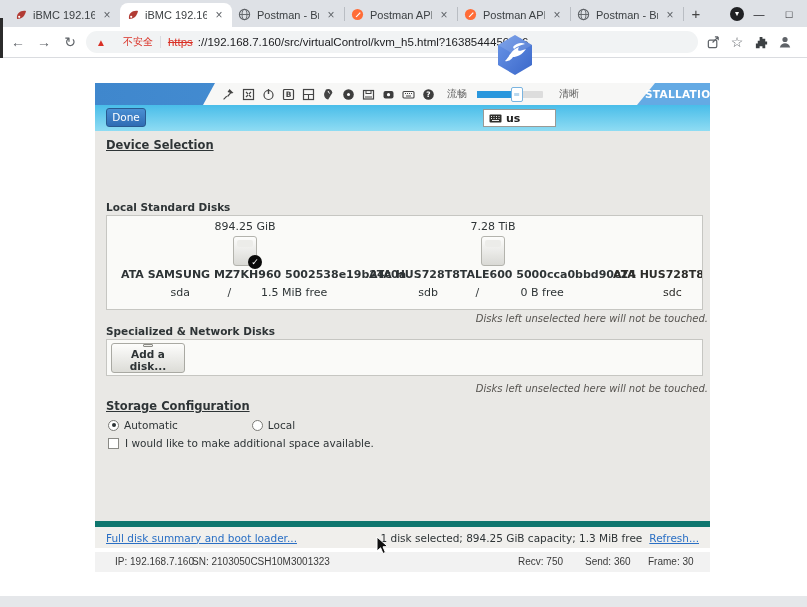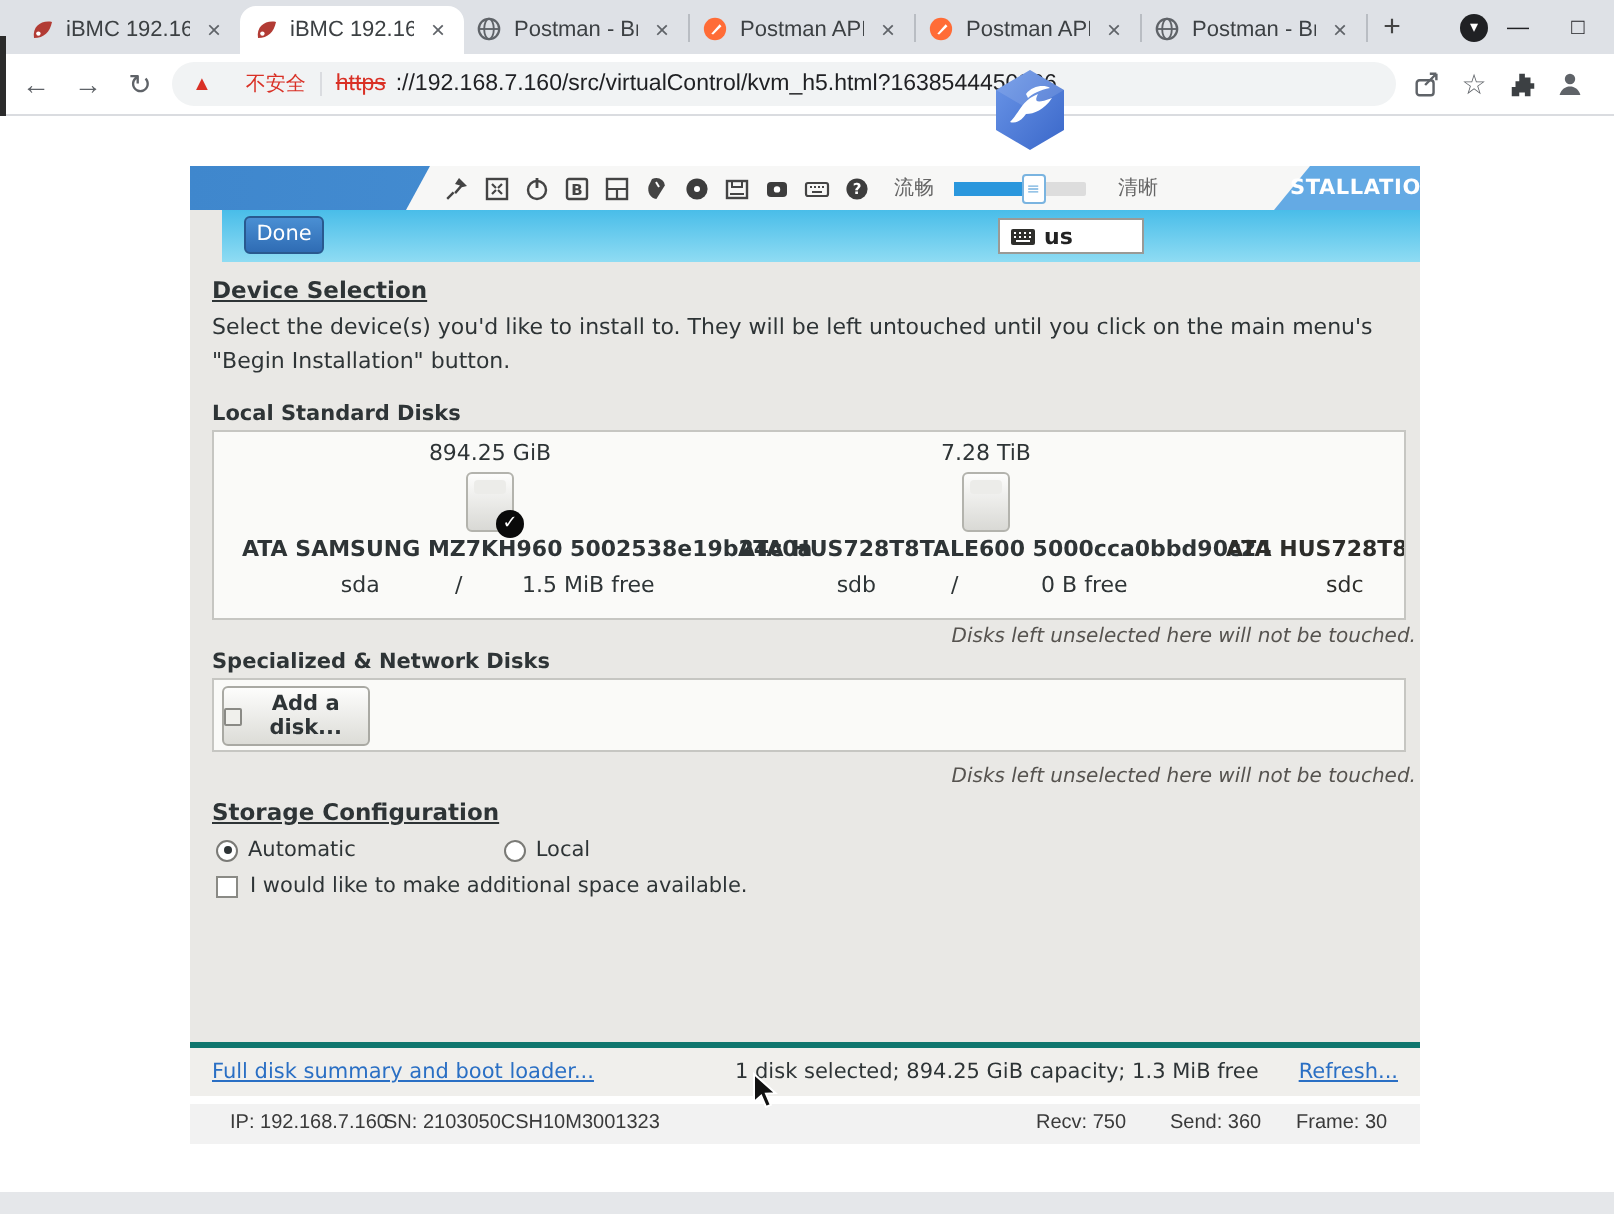--- a/index.html
+++ b/index.html
@@ -64,21 +64,21 @@
     background:#f7f7f6; clip-path:polygon(12px 0, 100% 0, calc(100% - 18px) 100%, 0 100%);
     display:flex; align-items:center; padding-left:18px; gap:6px;
   }
   .tb-icon { width:14px; height:14px; display:inline-flex; align-items:center; justify-content:center; }
   .slider-label { font-size:10px; color:#666; margin-left:6px; white-space:nowrap; }
   .quality-slider { position:relative; width:66px; height:7px; background:#ddd; border-radius:1px; margin:0 4px; }
   .slider-fill { position:absolute; left:0; top:0; height:7px; width:60%; background:#2a97dd; }
   .slider-handle { position:absolute; left:calc(60% - 6px); top:-4px; width:12px; height:15px;
     background:#fff; border:1px solid #7ab4e0; border-radius:2px; font-size:8px; color:#7ab4e0;
     display:flex; align-items:center; justify-content:center; }
-  .inst-subbar { position:relative; height:26px; background:linear-gradient(180deg,#49bde9,#8fdcf3);margin-left:16px; }
+  .inst-subbar { position:relative; height:26px; background:linear-gradient(180deg,#49bde9,#8fdcf3); }
   .done-btn {
     position:absolute; left:11px; top:3px; width:40px; height:19px;
     background:linear-gradient(180deg,#4a8fd3,#2f6cb4); border:1px solid #29598f; border-radius:3px;
     color:#fff; font-size:10.5px; font-family:"DejaVu Sans", sans-serif; text-align:center; line-height:17px;
   }
   .kbd-indicator {
     position:absolute; left:388px; top:4px; width:73px; height:18px; background:#fff;
     border:1px solid #9a9a96; display:flex; align-items:center; gap:4px; padding:0 5px;
     font-size:11px; font-weight:bold; color:#222;
   }
@@ -101,34 +101,34 @@
   .disk-devrow { position:absolute; top:70px; left:20px; right:20px; display:flex; font-size:11px; color:#2e3436;justify-content:center; }
   .disk-devrow span:nth-child(1){ flex:1; text-align:center; }
   .disk-devrow span:nth-child(2){ width:20px; text-align:center; }
   .disk-devrow span:nth-child(3){ flex:1.4; text-align:center; }
   .note { position:absolute; right:2px; font-size:10px; font-style:italic; color:#56534f; }
   .adddisk-panel { position:absolute; left:11px; top:208px; width:597px; height:37px;
     background:#fafaf8; border:1px solid #c6c6c2; }
   .add-disk-btn { position:absolute; left:4px; top:3px; width:74px; height:30px;
     background:linear-gradient(180deg,#fdfdfc,#dcdcd7); border:1px solid #a9a9a3; border-radius:3px;
     font-family:"DejaVu Sans", sans-serif; font-size:10.5px; font-weight:bold; color:#2e3436;
-    display:flex; flex-direction:row; align-items:center; justify-content:center; gap:1px; }
+    display:flex; flex-direction:column; align-items:center; justify-content:center; gap:1px; }
   .mini-disk { width:10px; height:9px; border:1px solid #8a8a85; border-radius:1px; background:#f0f0ec; }
   .radio-row { position:absolute; left:13px; top:288px; display:flex; align-items:center; font-size:10.5px; color:#2e3436; }
   .radio { width:11px; height:11px; border:1px solid #7a7a76; border-radius:50%; background:#fff;
     margin-right:5px; position:relative; }
   .radio.checked::after { content:""; position:absolute; left:2.5px; top:2.5px; width:4px; height:4px;
     border-radius:50%; background:#2e3436; }
   .radio-custom { margin-left:74px; }
   .checkbox-row { position:absolute; left:13px; top:306px; display:flex; align-items:center; font-size:10.5px; color:#2e3436; }
   .checkbox { width:11px; height:11px; border:1px solid #8a8a85; background:#fff; margin-right:6px; }
   .inst-footer { position:absolute; left:0; bottom:0; width:615px; height:27px;
-    border-top:3px solid #0f766e; background:#f0efec; display:flex; align-items:center; padding:0 11px 0 11px; }
+    border-top:6px solid #0f766e; background:#f0efec; display:flex; align-items:center; padding:0 11px 0 11px; }
   .link { color:#2a6fc4; text-decoration:underline; font-size:10.5px; }
-  .footer-right { margin-left:auto; display:flex; align-items:center; gap:20px; font-size:10.5px; color:#2e3436; }
+  .footer-right { margin-left:auto; display:flex; align-items:center; gap:7px; font-size:10.5px; color:#2e3436; }
   .kvm-statusbar { position:absolute; left:95px; top:552px; width:615px; height:20px; background:#f2f2f2; }
   .kvm-statusbar span { position:absolute; top:4px; font-size:10px; color:#3a3a3a; white-space:nowrap; }
   .sb-ip { left:20px; } .sb-sn { left:97px; } .sb-recv { left:423px; } .sb-send { left:490px; } .sb-frame { left:553px; }
   .bottom-strip { position:absolute; left:0; top:596px; width:807px; height:11px; background:#e5e7ea; }
   .cursor { position:absolute; left:376px; top:536px; z-index:70; }
 </style>
 </head>
 <body>
 
 <div class="left-mark"></div>
@@ -342,21 +342,20 @@
       <svg width="13" height="9" viewBox="0 0 13 9">
           <rect x="0.5" y="0.5" width="12" height="8" rx="1" fill="#2f2f2c"></rect>
           <path d="M2 2.5h1M4.5 2.5h1M7 2.5h1M9.5 2.5h1M2 4.5h1M4.5 4.5h1M7 4.5h1M9.5 4.5h1M3 6.5h7" stroke="#fff" stroke-width="0.9"></path>
         </svg>
       <span>us</span>
     </div>
   </div>
 
   <div class="inst-body">
     <h2 class="sec-title" style="top:7px">Device Selection</h2>
-    <p class="intro">Select the device(s) you'd like to install to.  They will be left untouched until you click on the main menu's "Begin Installation" button.</p>
 
     <h3 class="sub-title" style="top:70px">Local Standard Disks</h3>
 
     <div class="disk-panel">
       <div class="disk-tile" style="left:14px">
         <span class="disk-size">894.25 GiB</span>
         <div class="disk-icon">
           <span class="disk-badge">✓</span>
         </div>
         <div class="disk-name">ATA SAMSUNG MZ7KH960 5002538e19b24c0a</div>

